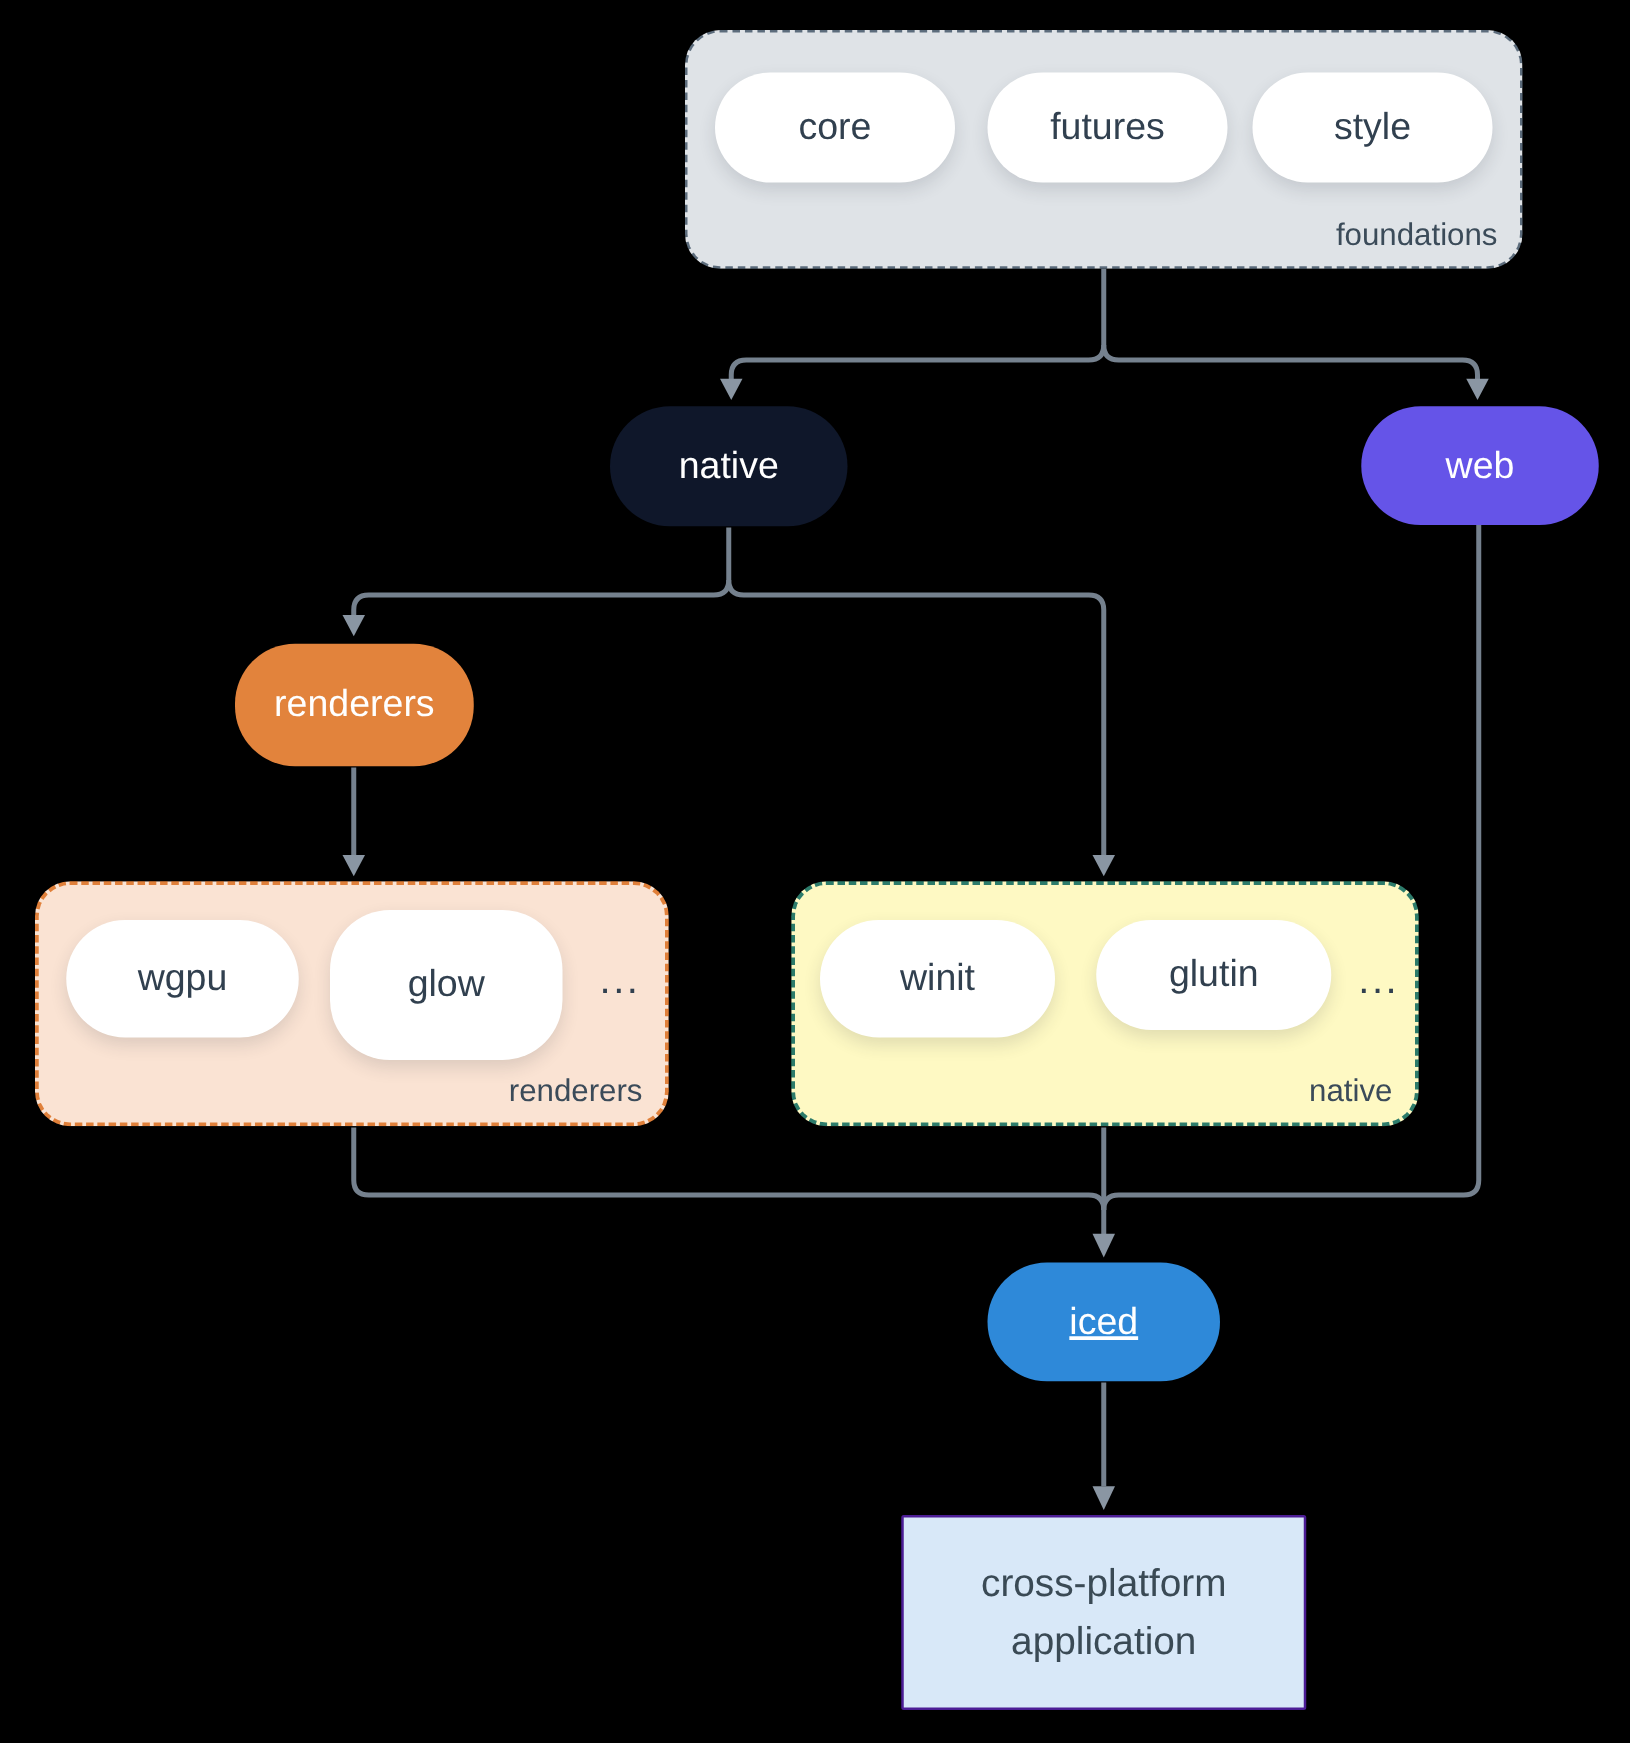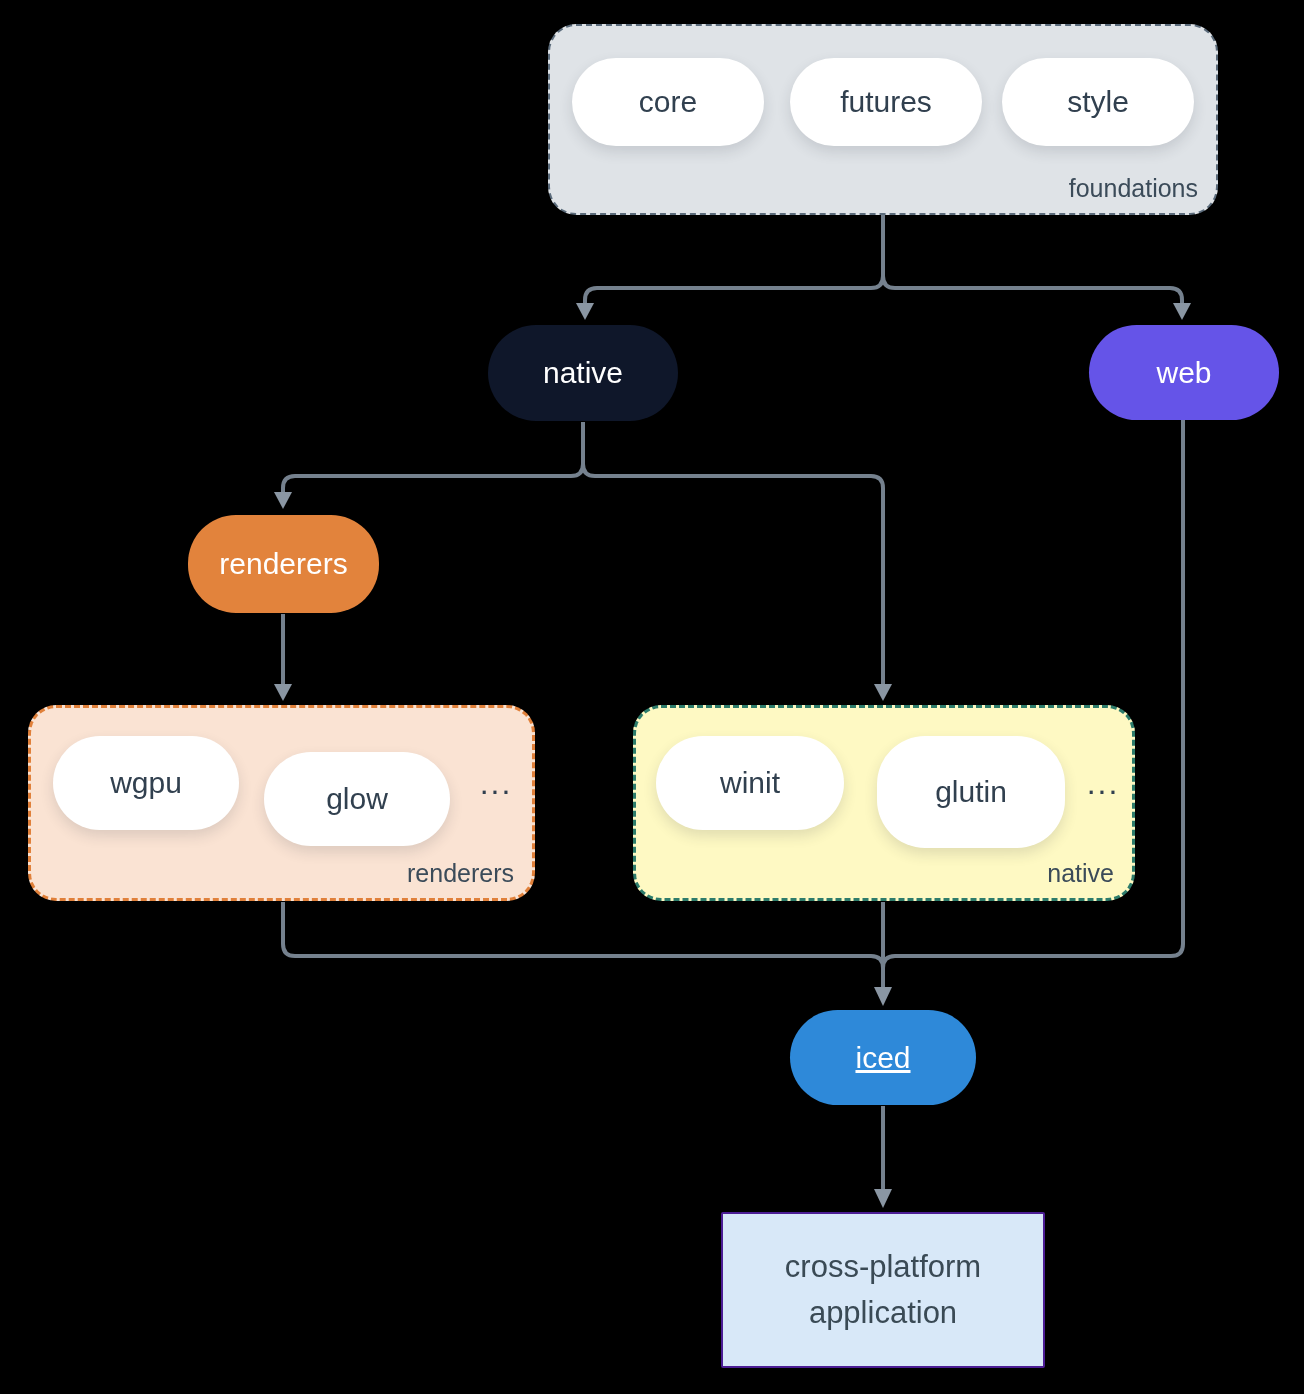--- a/index.html
+++ b/index.html
@@ -69,23 +69,23 @@
     background: #FFFFFF;
     color: #31404F;
     font-size: 30px;
     border-radius: 48px;
     box-shadow: 0 6px 14px rgba(40, 52, 64, 0.14);
   }
   #pill-core    { left: 22px;  top: 32px; width: 192px; height: 88px; }
   #pill-futures { left: 240px; top: 32px; width: 192px; height: 88px; }
   #pill-style   { left: 452px; top: 32px; width: 192px; height: 88px; }
   #pill-wgpu    { left: 22px;  top: 28px; width: 186px; height: 94px; }
-  #pill-glow    { left: 233px; top: 44px; width: 186px; height: 94px; }
+  #pill-glow    { left: 233px; top: 20px; width: 186px; height: 120px; }
   #pill-winit   { left: 20px;  top: 28px; width: 188px; height: 94px; }
-  #pill-glutin  { left: 241px; top: 28px; width: 188px; height: 112px; }
+  #pill-glutin  { left: 241px; top: 28px; width: 188px; height: 88px; }
   .ellipsis {
     position: absolute;
     top: 28px;
     width: 62px; height: 94px;
     display: flex;
     align-items: center;
     justify-content: center;
     font-size: 32px;
     color: #31404F;
     letter-spacing: 2px;

